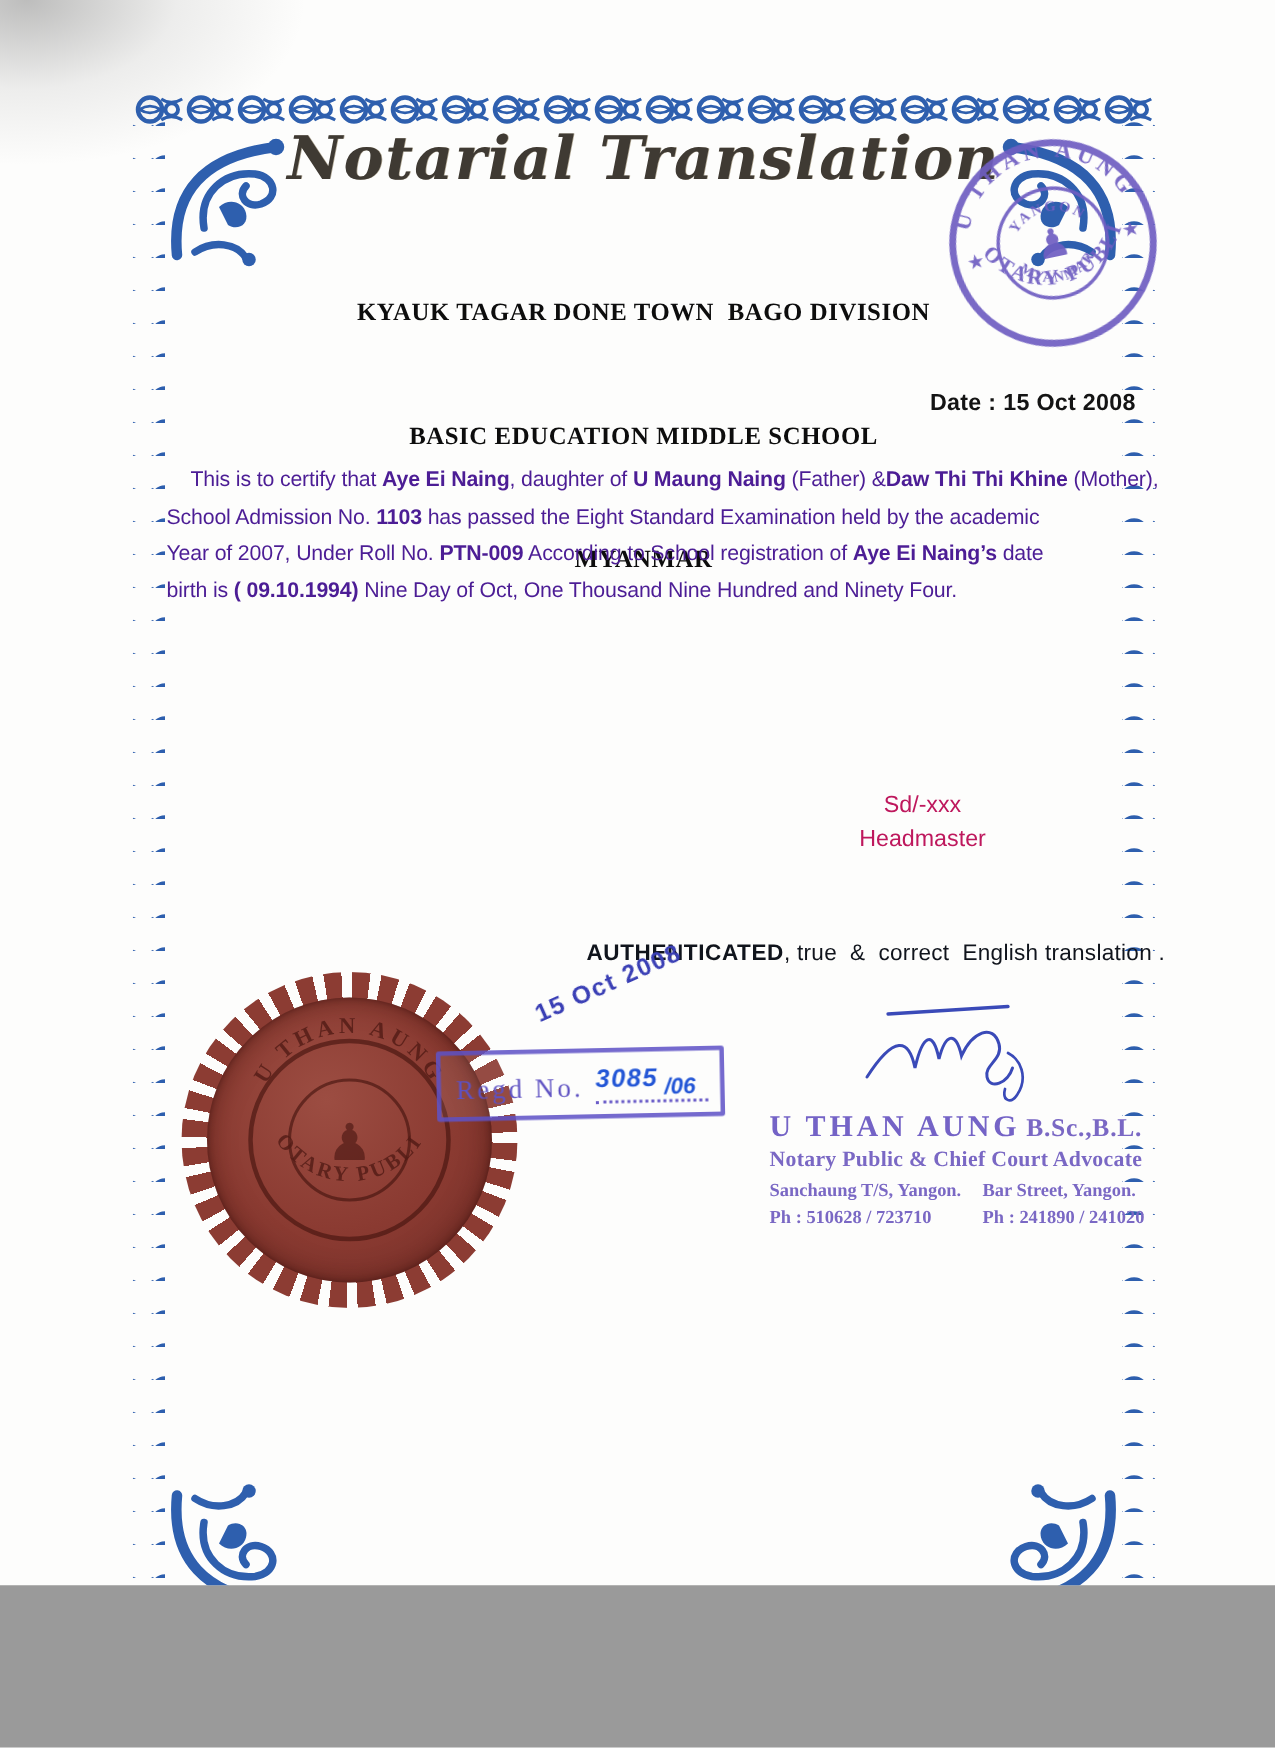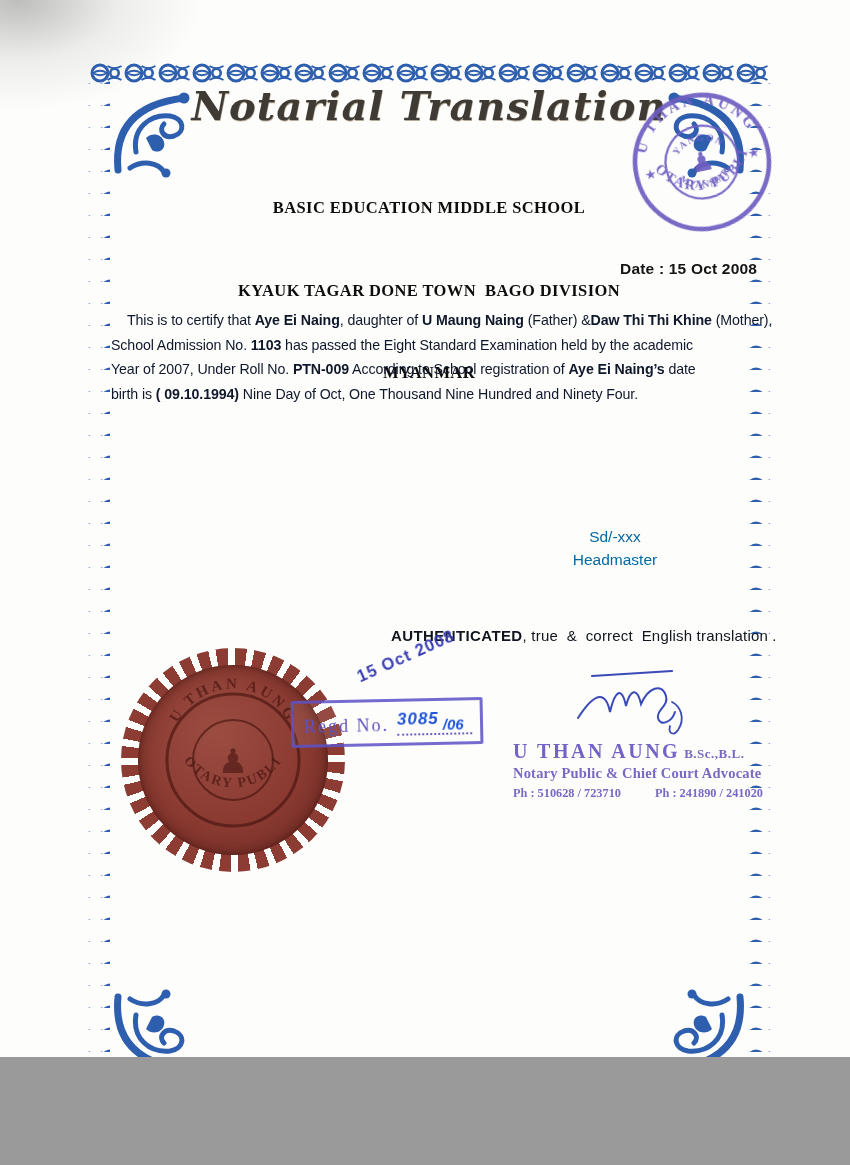--- a/index.html
+++ b/index.html
@@ -34,30 +34,30 @@
 
   
   .round-stamp {
     position:absolute; left:626px; top:86px; width:152px; height:152px;
     transform:rotate(-12deg); opacity:.92; filter:blur(.3px);
   }
 
   
   .para {
     position:absolute; left:111px; top:308px; width:662px;
-    font-size:14.2px; color:#0f172a; line-height:24.6px; letter-spacing:-.1px;
+    font-size:14.2px; color:#4c1d95; line-height:24.6px; letter-spacing:-.1px;
   }
   .para .line { white-space:pre; }
   .para .line.indent { padding-left:16px; }
   .para .b { font-weight:bold; }
 
   
   .signatory {
     position:absolute; left:495px; top:525px; width:240px; text-align:center;
-    font-size:15.5px; color:#0369a1; line-height:23px;
+    font-size:15.5px; color:#be185d; line-height:23px;
   }
 
   
   .auth {
     position:absolute; left:356px; top:627px; font-size:15px; color:#10141c;
     white-space:pre; letter-spacing:.2px;margin-left:35px;
   }
   .auth .b { font-weight:bold; letter-spacing:.4px; }
 
   
@@ -109,21 +109,21 @@
 
   
   .notary {
     position:absolute; left:513px; top:740px; width:268px;
     font-family:"Liberation Serif", serif; color:#7a68c4; filter:blur(.3px);
   }
   .notary-name-row { white-space:pre; }
   .notary-name {
     font-size:20px; font-weight:bold; letter-spacing:2.5px; color:#7463c6;
   }
-  .notary-degrees { font-size:13px; font-weight:bold; letter-spacing:.5px; }
+  .notary-degrees { font-size:17px; font-weight:bold; letter-spacing:.5px; }
   .notary-title { font-size:14.5px; font-weight:bold; letter-spacing:.2px; margin-top:2px; white-space:pre; }
   .notary-row { display:flex; font-size:12.3px; font-weight:bold; margin-top:3.5px; }
   .notary-row .l { width:142px; white-space:pre; }
   .notary-row .r { flex:1; white-space:pre; }
 </style>
 </head>
 <body>
 
 <div class="page">
 
@@ -164,22 +164,22 @@
     <rect x="660" y="0" width="22" height="1043" fill="url(#chV)"></rect>
     <use href="#corner" transform="translate(20,20)"></use>
     <use href="#corner" transform="translate(662,20) scale(-1,1)"></use>
     <use href="#corner" transform="translate(20,1023) scale(1,-1)"></use>
     <use href="#corner" transform="translate(662,1023) scale(-1,-1)"></use>
   </svg>
 
   <div class="title">Notarial Translation</div>
 
   <div class="school">
+    <div>KYAUK TAGAR DONE TOWN  BAGO DIVISION</div>
     <div>BASIC EDUCATION MIDDLE SCHOOL</div>
-    <div>KYAUK TAGAR DONE TOWN  BAGO DIVISION</div>
     <div>MYANMAR</div>
   </div>
 
   <svg class="round-stamp" viewBox="0 0 150 150" xmlns="http://www.w3.org/2000/svg">
     <defs>
       <path id="arcT" d="M22,88 A55,55 0 1 1 128,88" fill="none"></path>
       <path id="arcB" d="M27,70 A52,52 0 0 0 123,70" fill="none"></path>
       <path id="arcIT" d="M49,70 A29,29 0 0 1 101,70" fill="none"></path>
       <path id="arcIB" d="M46,82 A32,32 0 0 0 104,82" fill="none"></path>
     </defs>
@@ -257,18 +257,22 @@
       <path d="M32,16 L112,11" stroke-width="2.2"></path>
       <path d="M18,58 C36,30 46,32 50,52 C55,30 62,26 66,46 C70,30 77,26 81,44 C88,28 102,22 106,36 C109,46 96,50 98,58 C100,67 112,62 115,52" stroke-width="2"></path>
       <path d="M112,42 C120,46 126,58 118,70 C114,76 108,74 110,66" stroke-width="1.8"></path>
     </g>
   </svg>
 
   <div class="notary">
     <div class="notary-name-row"><span class="notary-name">U THAN AUNG</span> <span class="notary-degrees">B.Sc.,B.L.</span></div>
     <div class="notary-title">Notary Public &amp; Chief Court Advocate</div>
     <div class="notary-row">
+      <span class="l">Sanchaung T/S, Yangon.</span>
+      <span class="r">Bar Street, Yangon.</span>
+    </div>
+    <div class="notary-row">
       <span class="l">Ph : 510628 / 723710</span>
       <span class="r">Ph : 241890 / 241020</span>
     </div>
   </div>
 
 </div>
 
 </body></html>

